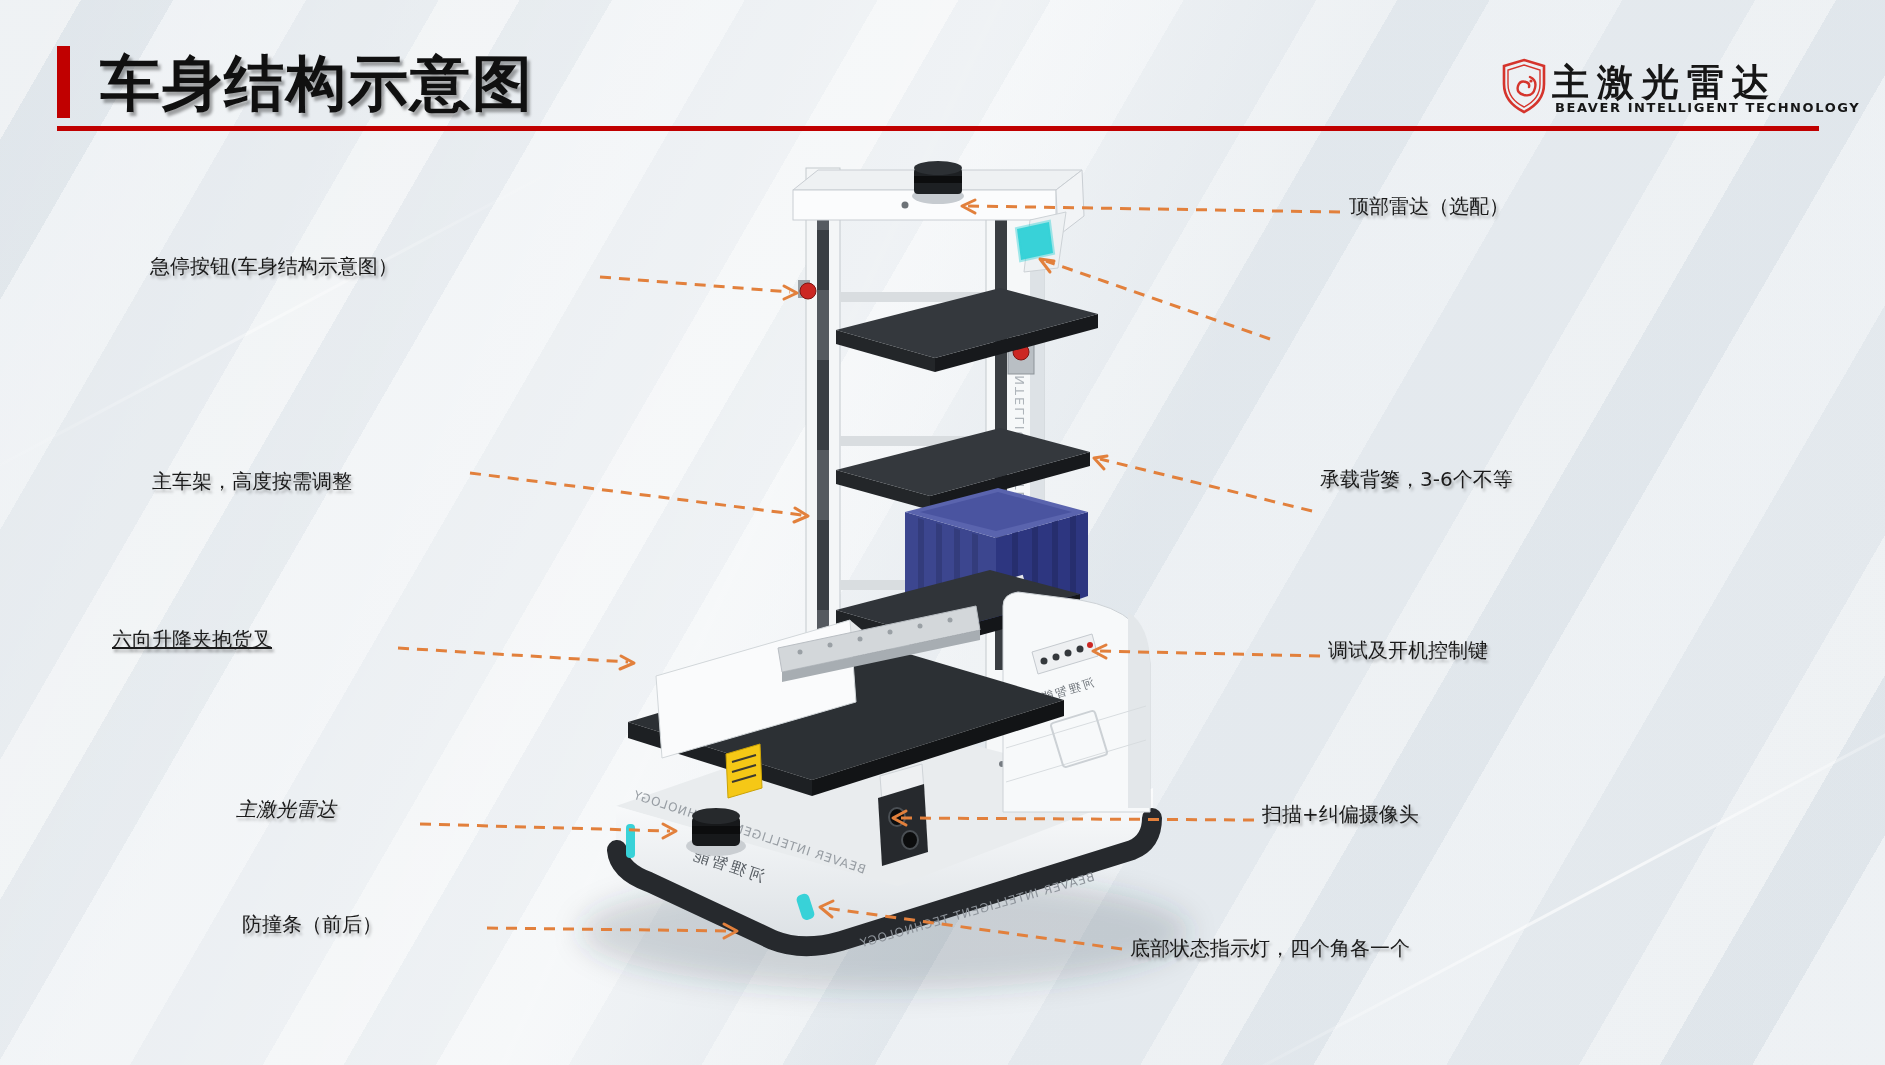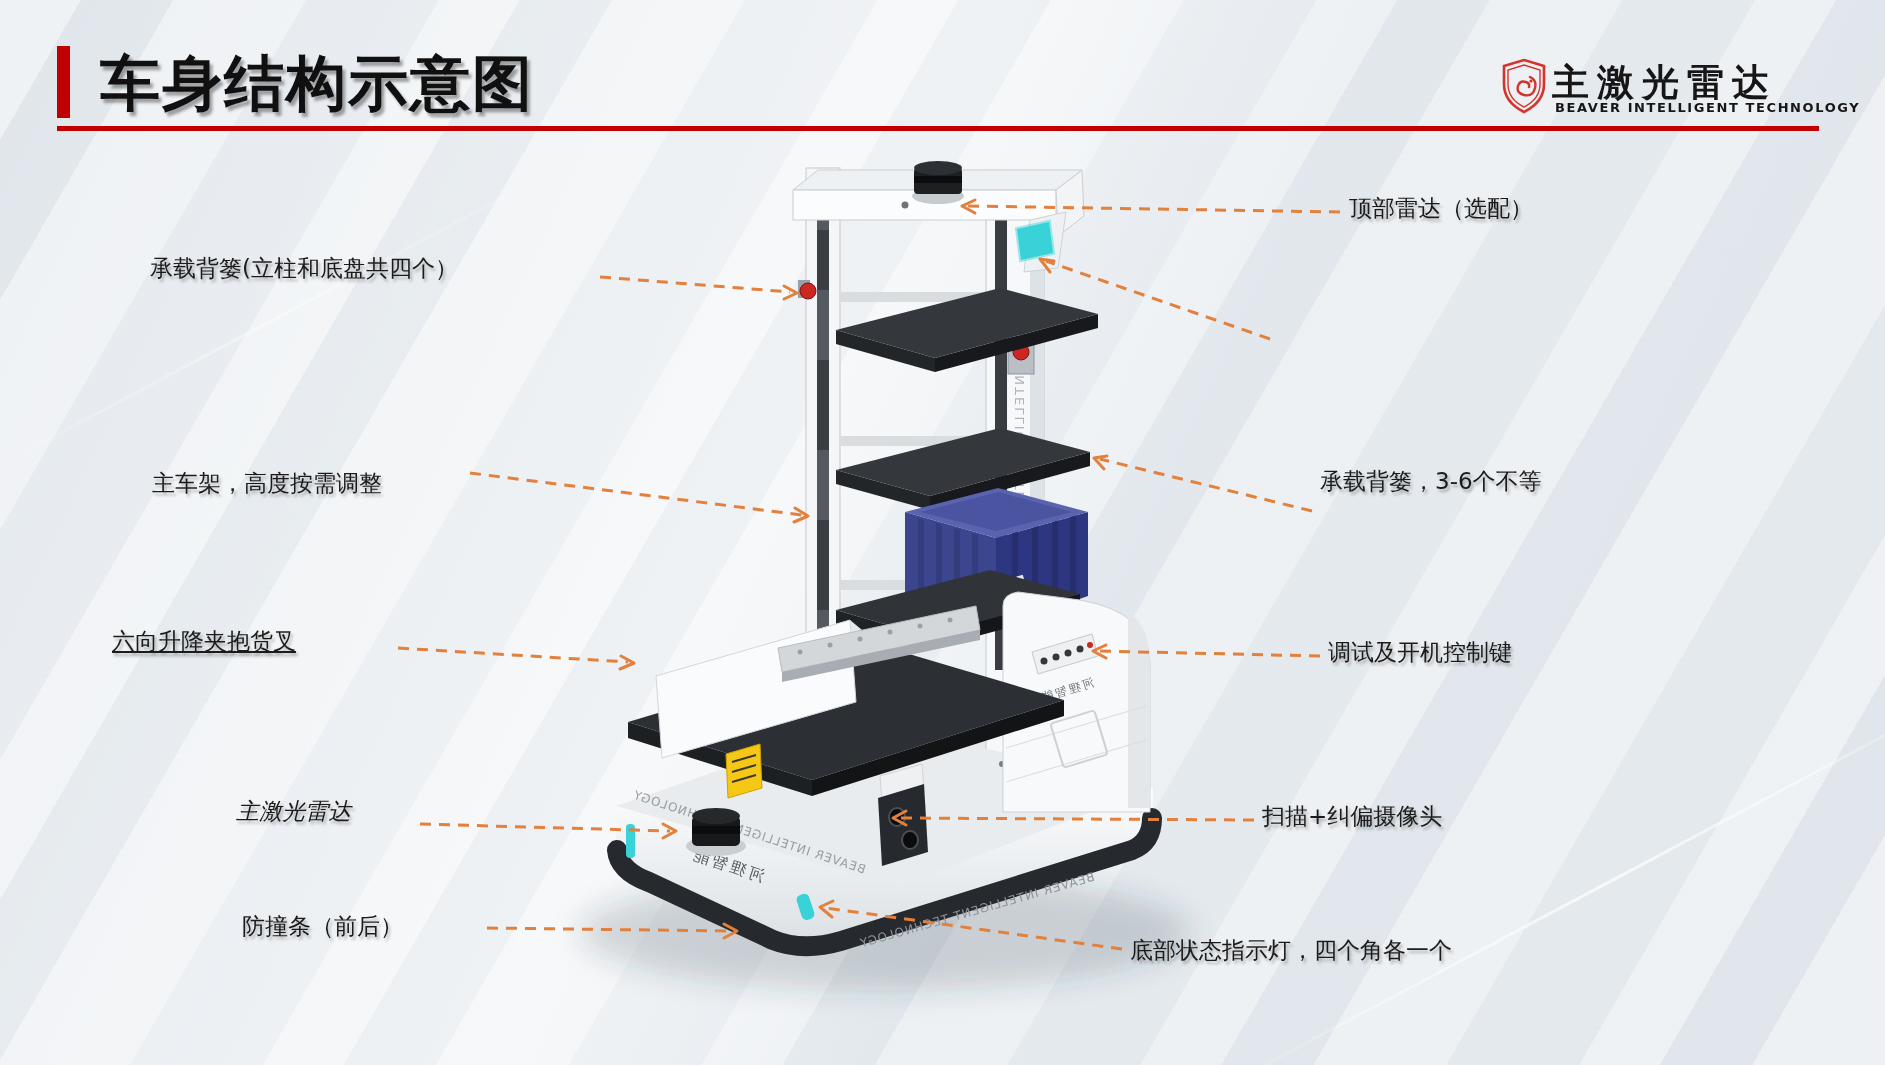--- a/index.html
+++ b/index.html
@@ -22,21 +22,21 @@
   .page-title{position:absolute;left:100px;top:44px;font-size:60px;font-weight:bold;color:#101010;
     letter-spacing:2px;text-shadow:3px 4px 3px rgba(0,0,0,.35);white-space:nowrap;}
   .title-rule{position:absolute;left:57px;top:126px;width:1762px;height:5px;background:#c00000;}
   .logo{position:absolute;left:1500px;top:56px;width:330px;height:62px;}
   .logo-shield{position:absolute;left:0;top:2px;}
   .logo-cn{position:absolute;left:52px;top:2px;font-size:37px;font-weight:bold;color:#161616;
     letter-spacing:8px;white-space:nowrap;}
   .logo-en{position:absolute;left:55px;top:44px;font-size:13px;font-weight:bold;color:#161616;
     letter-spacing:1.6px;white-space:nowrap;}
   
-  .lbl{position:absolute;font-size:23px;color:#1b1b1b;white-space:nowrap;
+  .lbl{position:absolute;font-size:20px;color:#1b1b1b;white-space:nowrap;
     text-shadow:2px 3px 3px rgba(0,0,0,.28);}
   .hl{color:#e8772e;}
   
   .overlay{position:absolute;left:0;top:0;pointer-events:none;}
   .dash{stroke:#e2803c;stroke-width:3;fill:none;stroke-dasharray:11 8;}
   .ah{stroke:#e2803c;stroke-width:3;fill:none;stroke-linecap:round;stroke-linejoin:round;}
 </style>
 </head>
 <body>
 
@@ -242,21 +242,21 @@
     <line class="dash" x1="1320" y1="656" x2="1099" y2="651"></line>
     <path class="ah" d="M1106,645 L1093,651 L1106,658"></path>
 
     <line class="dash" x1="1254" y1="820" x2="899" y2="818"></line>
     <path class="ah" d="M906,811 L893,818 L906,825"></path>
 
     <line class="dash" x1="1122" y1="949" x2="826" y2="908"></line>
     <path class="ah" d="M833,901 L820,907 L832,917"></path>
   </svg>
 
-  <div class="lbl" style="left:150px;top:253px;">承载背篓(立柱和底盘共四个）</div>
+  <div class="lbl" style="left:150px;top:253px;">急停按钮(车身结构示意图）</div>
   <div class="lbl" style="left:152px;top:468px;">主车架，高度按需调整</div>
   <div class="lbl" style="left:112px;top:626px;text-decoration:underline;">六向升降夹抱货叉</div>
   <div class="lbl" style="left:236px;top:796px;font-style:italic;">主激光雷达</div>
   <div class="lbl" style="left:242px;top:911px;">防撞条（前后）</div>
 
   <div class="lbl" style="left:1349px;top:193px;">顶部雷达（选配）</div>
   <div class="lbl" style="left:1320px;top:466px;">承载背篓，3-6个不等</div>
   <div class="lbl" style="left:1262px;top:801px;">扫描+纠偏摄像头</div>
   <div class="lbl" style="left:1328px;top:637px;">调试及开机控制键</div>
   <div class="lbl" style="left:1130px;top:935px;text-align:center;">底部状态指示灯，四个角各一个</div>

